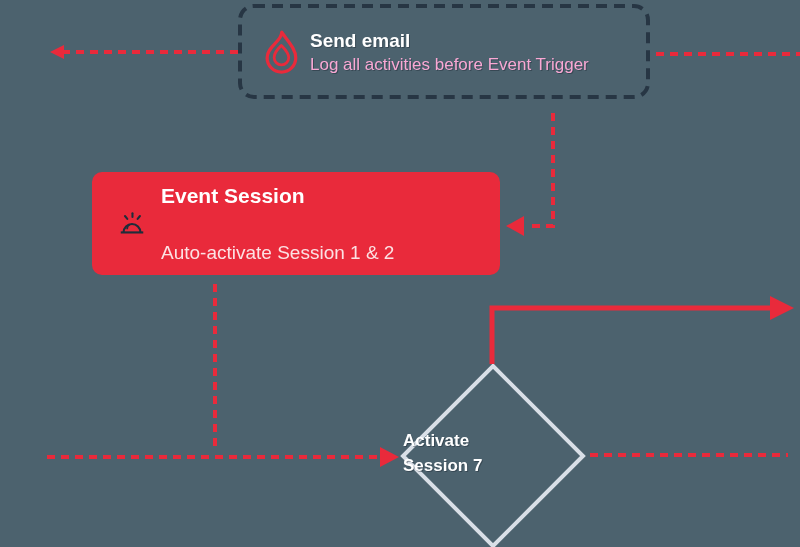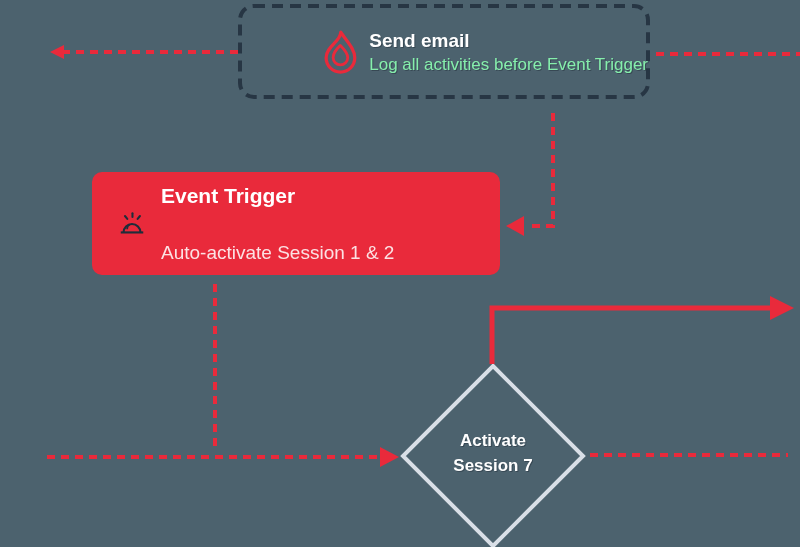--- a/index.html
+++ b/index.html
@@ -26,34 +26,33 @@
     z-index: 2;
     display: flex;
     align-items: center;
     box-sizing: border-box;
   }
   
   .node-send-email {
     left: 240px; top: 6px;
     width: 408px; height: 91px;
     padding-left: 22px;
-    justify-content: flex-end;
   }
   .node-send-email .icon-wrap { width: 38px; height: 46px; margin-right: 10px; flex: 0 0 auto; }
   .node-send-email .texts { display: flex; flex-direction: column; }
   .node-title-light {
     color: #ffffff;
     font-size: 19px;
     font-weight: 700;
     line-height: 26px;
     text-shadow: 1px 1px 0 rgba(30,42,54,0.45);
     white-space: nowrap;
   }
   .node-sub-light {
-    color: #86efac;
+    color: #f9a8d4;
     font-size: 17px;
     font-weight: 500;
     line-height: 22px;
     text-shadow: 1px 1px 0 rgba(30,42,54,0.45);
     white-space: nowrap;
   }
   
   .node-event-trigger {
     left: 92px; top: 172px;
     width: 408px; height: 103px;
@@ -77,21 +76,20 @@
     line-height: 24px;
     white-space: nowrap;
     margin-top: 32px;
   }
   
   .node-decision-label {
     left: 403px; top: 428px;
     width: 180px;
     z-index: 2;
     position: absolute;
-    text-align: center;
     color: #ffffff;
     font-size: 17px;
     font-weight: 700;
     line-height: 25px;
     text-shadow: 1px 1px 0 rgba(30,42,54,0.45);
   }
 </style>
 </head>
 <body>
 
@@ -140,21 +138,21 @@
       <svg viewBox="0 0 32 26" width="30" height="28" xmlns="http://www.w3.org/2000/svg">
         <path d="M7 22 A 9 9 0 0 1 25 22" fill="none" stroke="#1f2d3a" stroke-width="2.3"></path>
         <path d="M4 22 H 28" fill="none" stroke="#1f2d3a" stroke-width="2.3"></path>
         <path d="M10.8 18.5 A 5.5 5.5 0 0 1 13.6 13.6" fill="none" stroke="#1f2d3a" stroke-width="1.8"></path>
         <path d="M8.5 4.5 L 11 7.5" fill="none" stroke="#1f2d3a" stroke-width="2.2" stroke-linecap="round"></path>
         <path d="M16.5 1.5 V 5.5" fill="none" stroke="#1f2d3a" stroke-width="2.2" stroke-linecap="round"></path>
         <path d="M24.5 4.5 L 22 7.5" fill="none" stroke="#1f2d3a" stroke-width="2.2" stroke-linecap="round"></path>
       </svg>
     </span>
     <span class="texts">
-      <span class="et-title">Event Trigger</span>
+      <span class="et-title">Event Session</span>
       <span class="et-sub">Auto-activate Session 1 &amp; 2</span>
     </span>
   </div>
 
   <div class="node-decision-label">
     <span>Activate</span><br>
     <span>Session 7</span>
   </div>
 
 </div>

